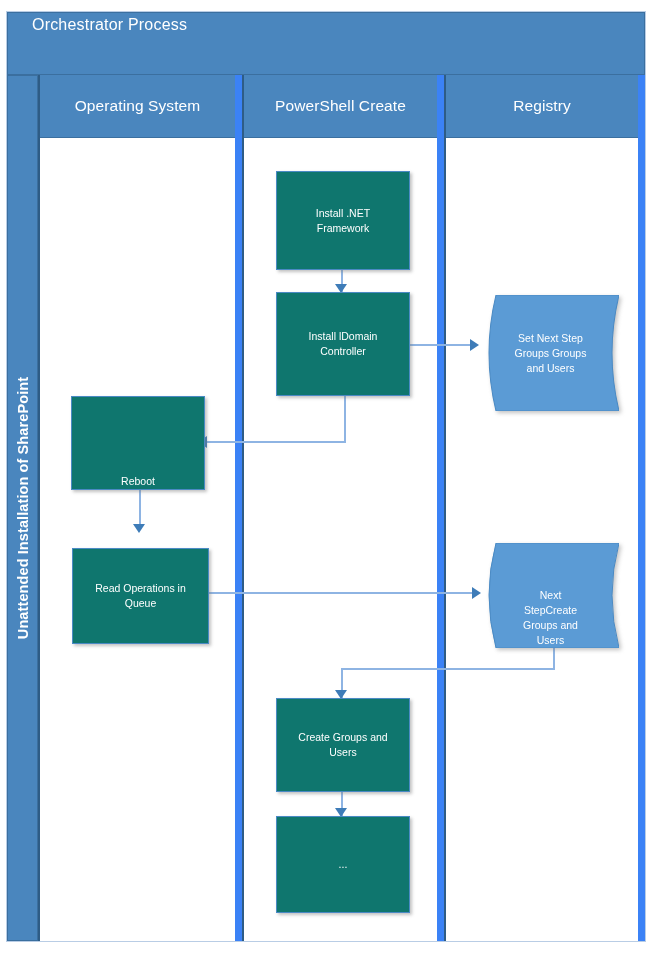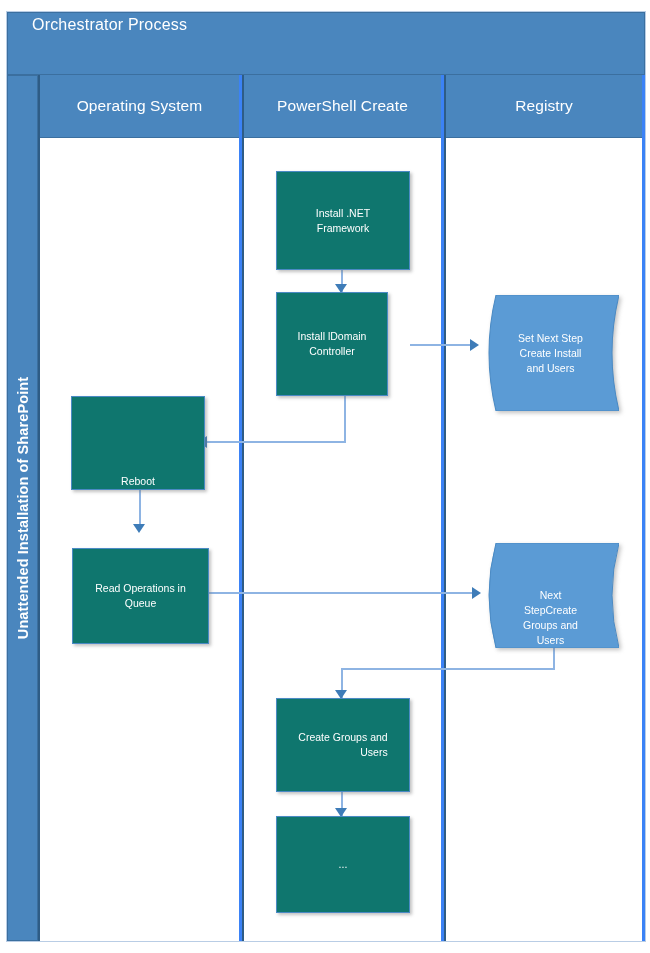--- a/index.html
+++ b/index.html
@@ -74,21 +74,21 @@
     letter-spacing: 0.1px;
   }
 
   
   .lane {
     position: absolute;
     top: 75px;
     height: 866px;
     box-sizing: border-box;
     border-left: 2px solid #2e5c86;
-    border-right: 3px solid #3b82f6;
+    border-right: 7px solid #3b82f6;
     background: #ffffff;
     padding-left: 32px;
   }
   .lane-header {
     position: absolute;
     top: 0;
     left: 0;
     right: 0;
     height: 63px;
     background: #4a86be;
@@ -228,34 +228,34 @@
   <div class="conn conn-v" style="left:341px; top:792px; height:24px;"></div>
   <div class="arrow arrow-down" style="left:335px; top:808px;"></div>
 
   <div class="shape process-box" style="left:276px; top:171px; width:134px; height:99px;">
     <span class="shape-label">
       <span>Install .NET</span><br>
       <span>Framework</span>
     </span>
   </div>
 
-  <div class="shape process-box" style="left:276px; top:292px; width:112px; height:104px;">
+  <div class="shape process-box" style="left:276px; top:292px; width:134px; height:104px;">
     <span class="shape-label">
       <span>Install lDomain</span><br>
       <span>Controller</span>
     </span>
   </div>
 
   <div class="shape data-shape" style="left:482px; top:295px; width:137px; height:116px;">
     <svg viewBox="0 0 137 102" preserveAspectRatio="none">
       <path d="M 14 0 L 137 0 Q 123 51 137 102 L 14 102 Q 0 51 14 0 Z" fill="#5b9bd5" stroke="#4a8ac4" stroke-width="1"></path>
     </svg>
     <span class="shape-label">
       <span>Set Next Step</span><br>
-      <span>Create Install</span><br>
+      <span>Groups Groups</span><br>
       <span>and Users</span>
     </span>
   </div>
 
   <div class="shape process-box" style="left:71px; top:396px; width:134px; height:94px;align-items:flex-end;">
     <span class="shape-label">
       <span>Reboot</span>
     </span>
   </div>
 
@@ -271,21 +271,21 @@
       <path d="M 14 0 L 137 0 Q 123 52 137 105 L 14 105 Q 0 52 14 0 Z" fill="#5b9bd5" stroke="#4a8ac4" stroke-width="1"></path>
     </svg>
     <span class="shape-label">
       <span>Next</span><br>
       <span>StepCreate</span><br>
       <span>Groups and</span><br>
       <span>Users</span>
     </span>
   </div>
 
-  <div class="shape process-box" style="left:276px; top:698px; width:134px; height:94px;text-align:right;">
+  <div class="shape process-box" style="left:276px; top:698px; width:134px; height:94px;">
     <span class="shape-label">
       <span>Create Groups and</span><br>
       <span>Users</span>
     </span>
   </div>
 
   <div class="shape process-box" style="left:276px; top:816px; width:134px; height:97px;">
     <span class="shape-label">...</span>
   </div>
 

